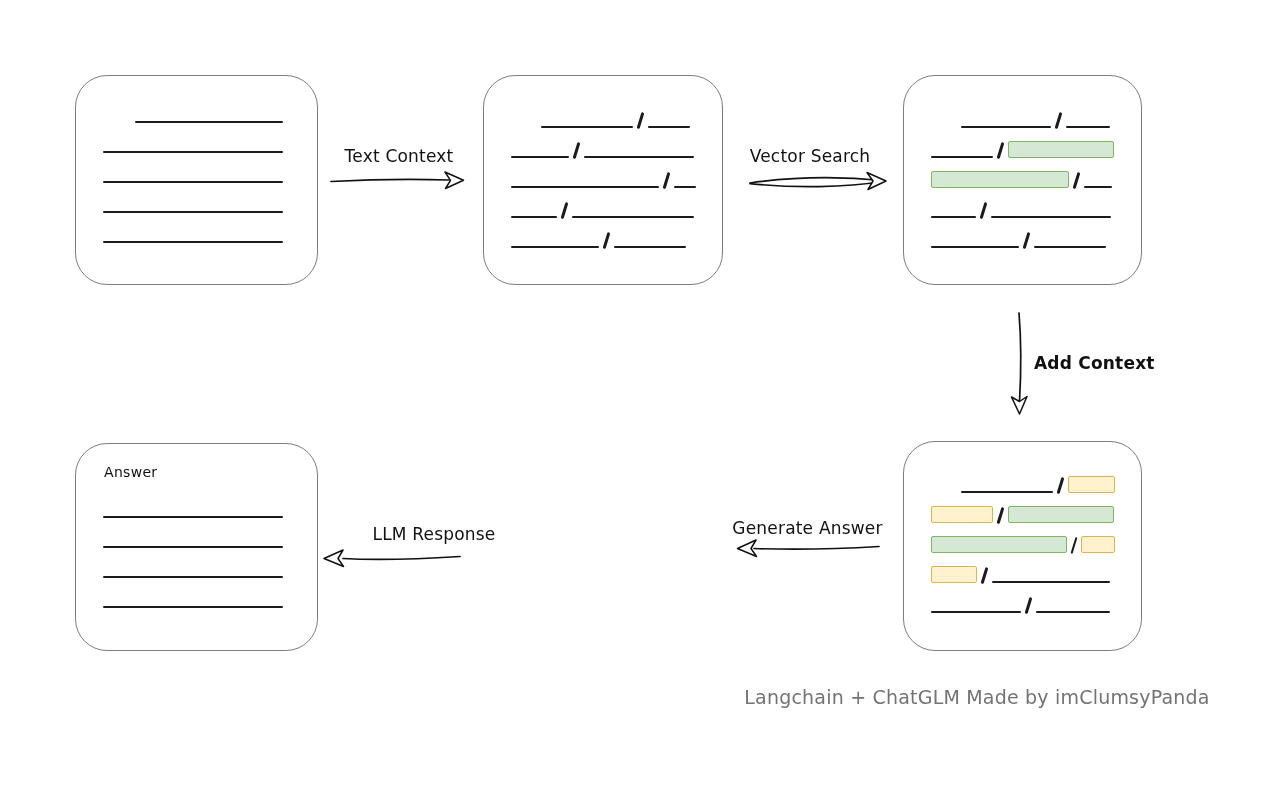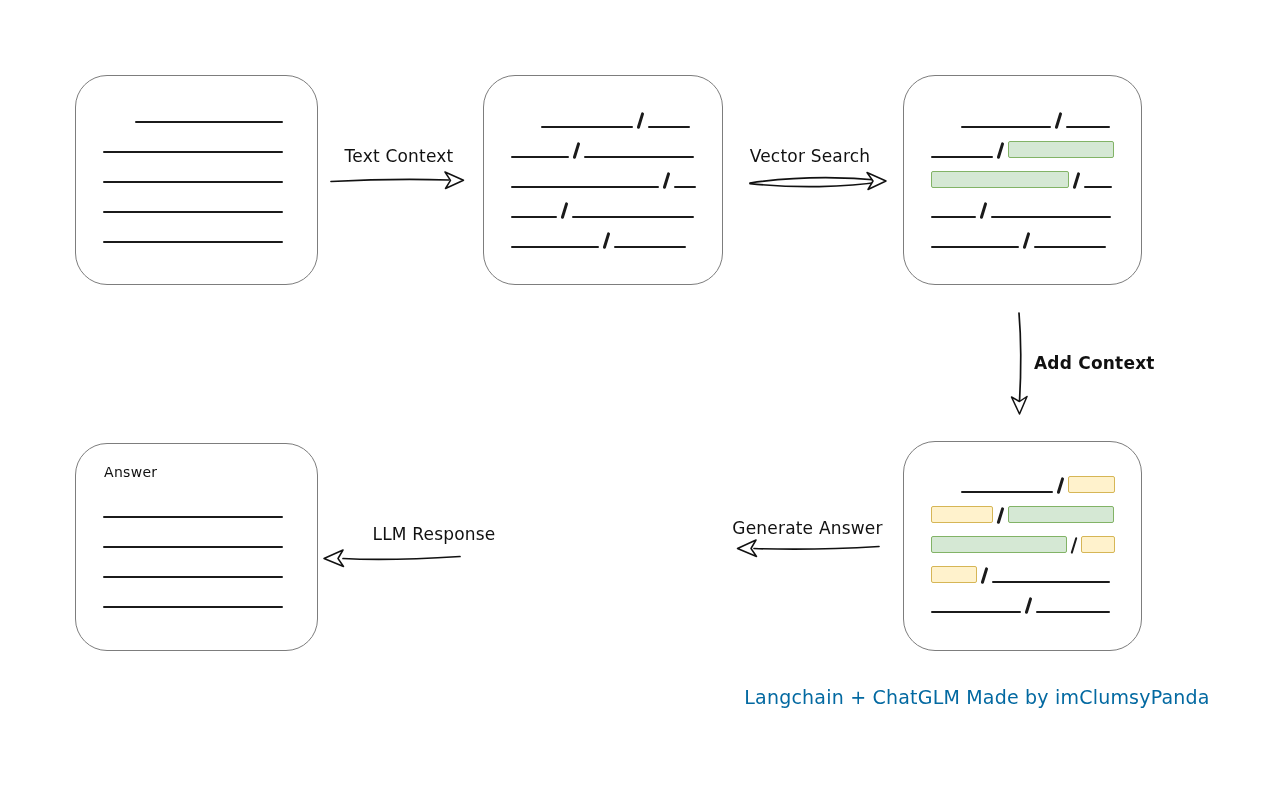--- a/index.html
+++ b/index.html
@@ -67,21 +67,21 @@
     text-align: center;
     white-space: nowrap;
   }
   #caption {
     position: absolute;
     left: 732px; top: 686px;
     width: 490px;
     text-align: center;
     font-size: 19px;
     letter-spacing: 0.2px;
-    color: #0369a1;
+    color: #737373;
     white-space: nowrap;
   }
   #arrow-layer {
     position: absolute;
     left: 0; top: 0;
     pointer-events: none;
   }
   #arrow-layer path {
     stroke: #111111;
     stroke-width: 1.7;

